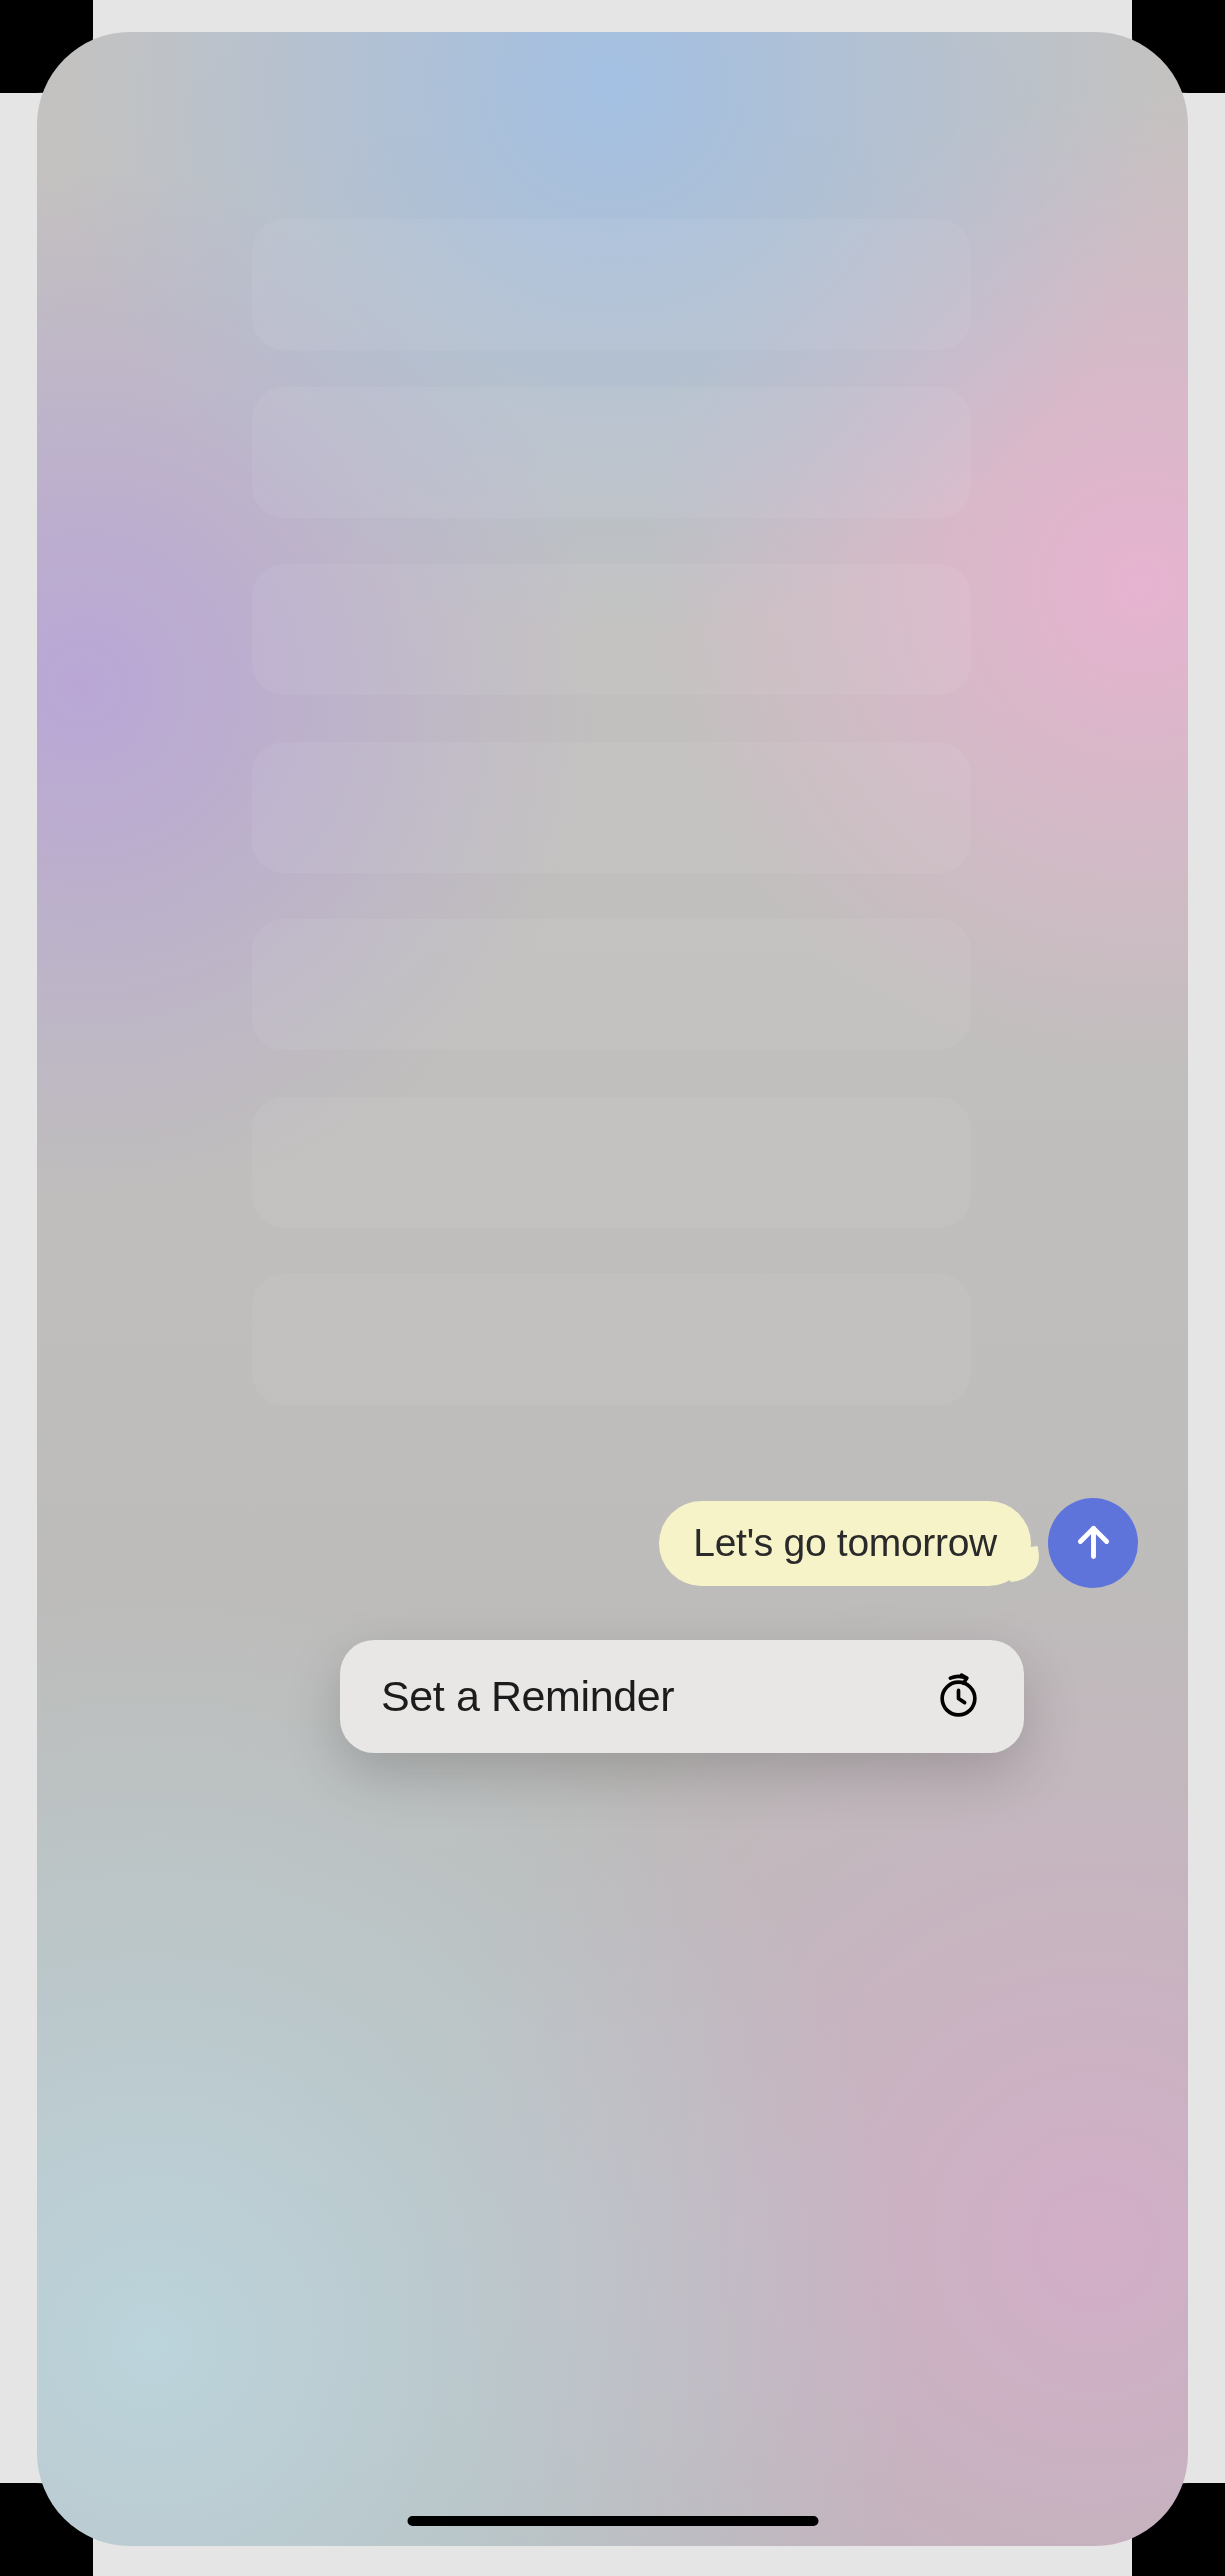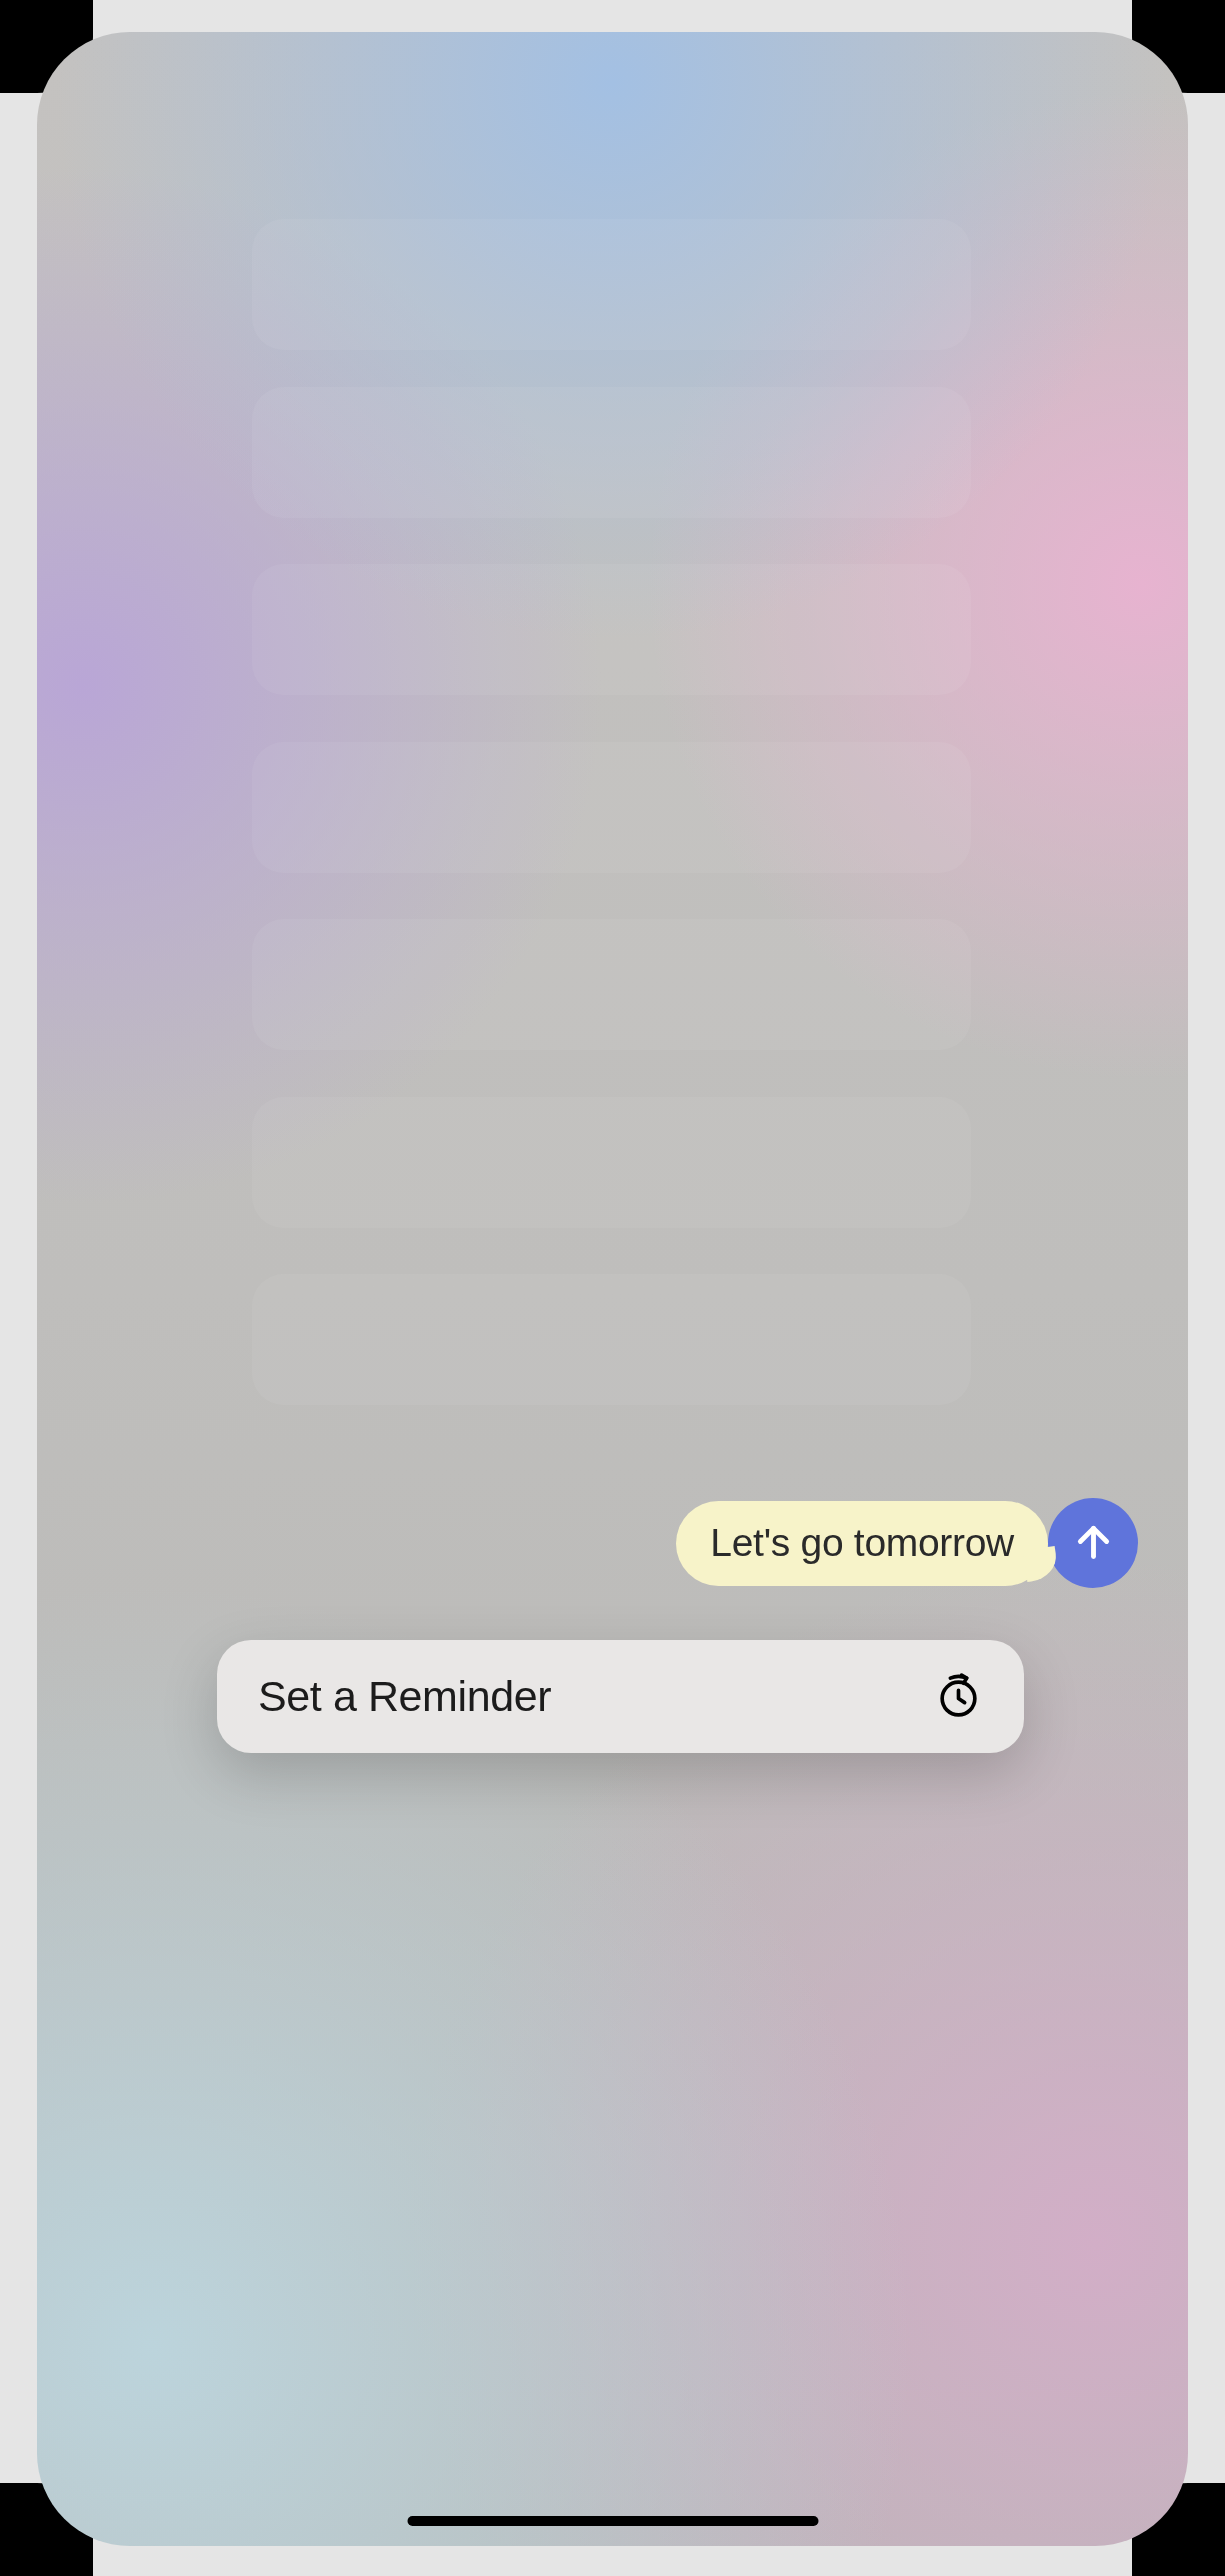--- a/index.html
+++ b/index.html
@@ -51,20 +51,21 @@
       background: rgba(255,255,255,0.06);
       border-radius: 32px;
     }
     
     .message-area {
       position: absolute;
       top: 1466px;
       right: 50px;
       display: flex;
       align-items: center;
+      gap: 17px;
     }
     
     .bubble-wrap {
       position: relative;
     }
     
     .message-bubble {
       background: #f7f3c9;
       color: #2a2a2a;
       font-size: 39px;
@@ -120,21 +121,21 @@
     }
     .send-button svg {
       width: 45px;
       height: 45px;
     }
     
     .context-menu {
       position: absolute;
       top: 1608px;
       right: 164px;
-      width: 807px;
+      width: 684px;
       background: #e9e7e6;
       border-radius: 34px;
       box-shadow: 0 20.5px 56px rgba(0,0,0,0.18);
       padding: 32px 41px;
       display: flex;
       align-items: center;
       justify-content: space-between;
     }
     
     .menu-label {

